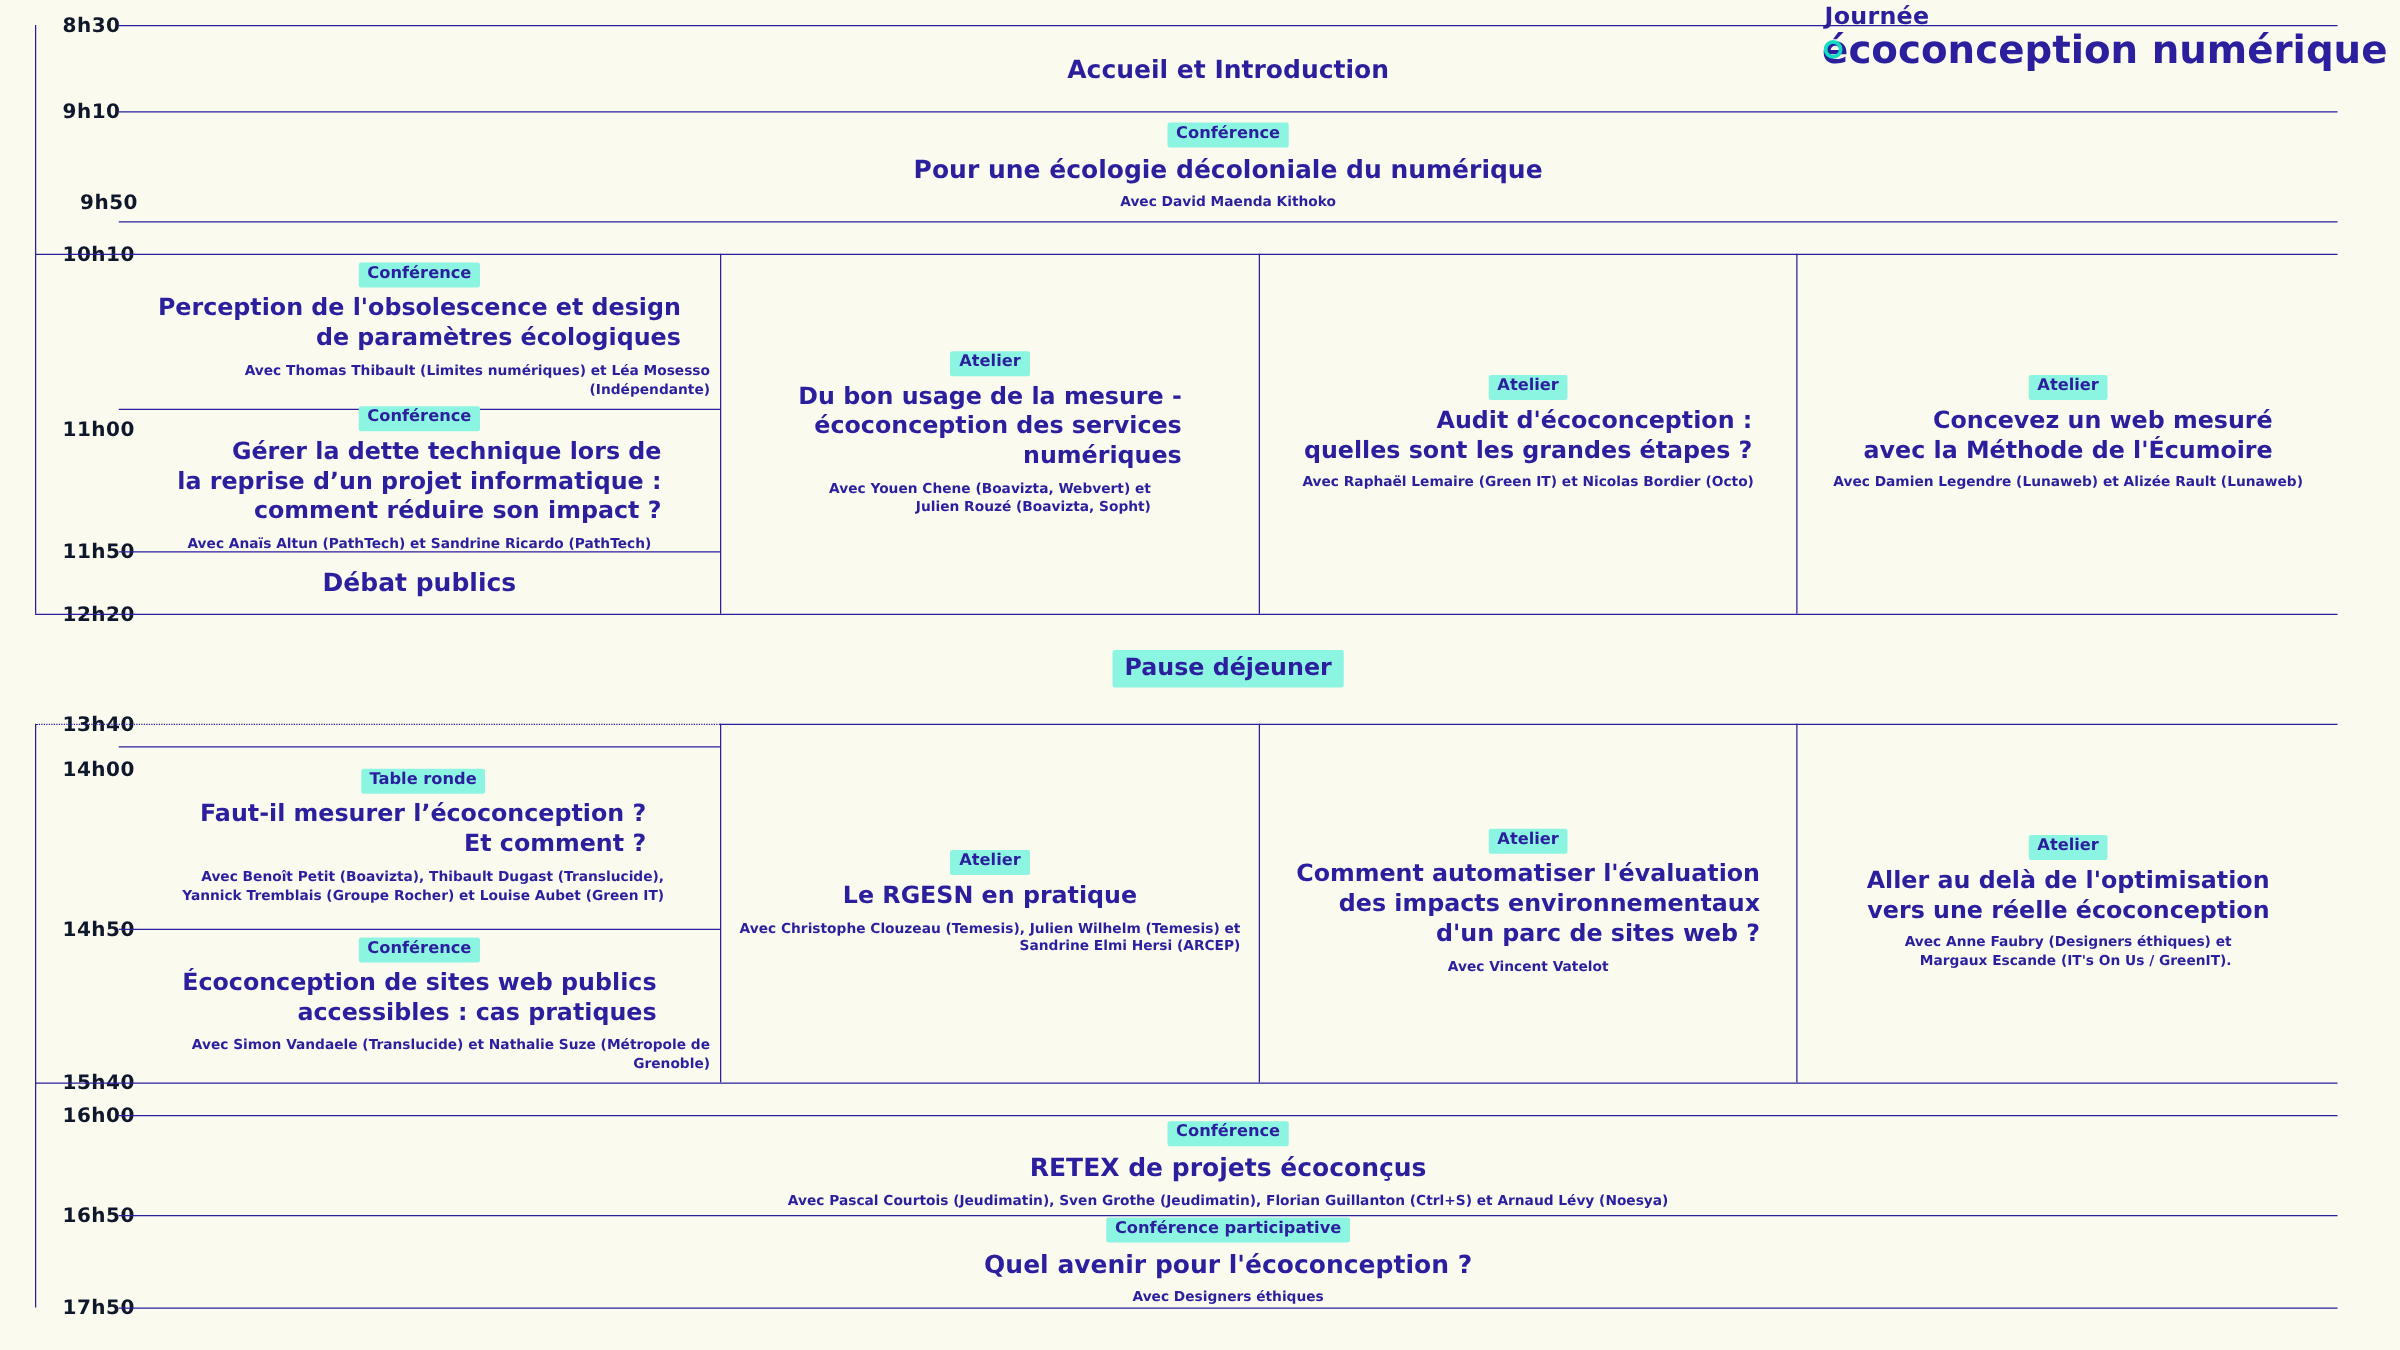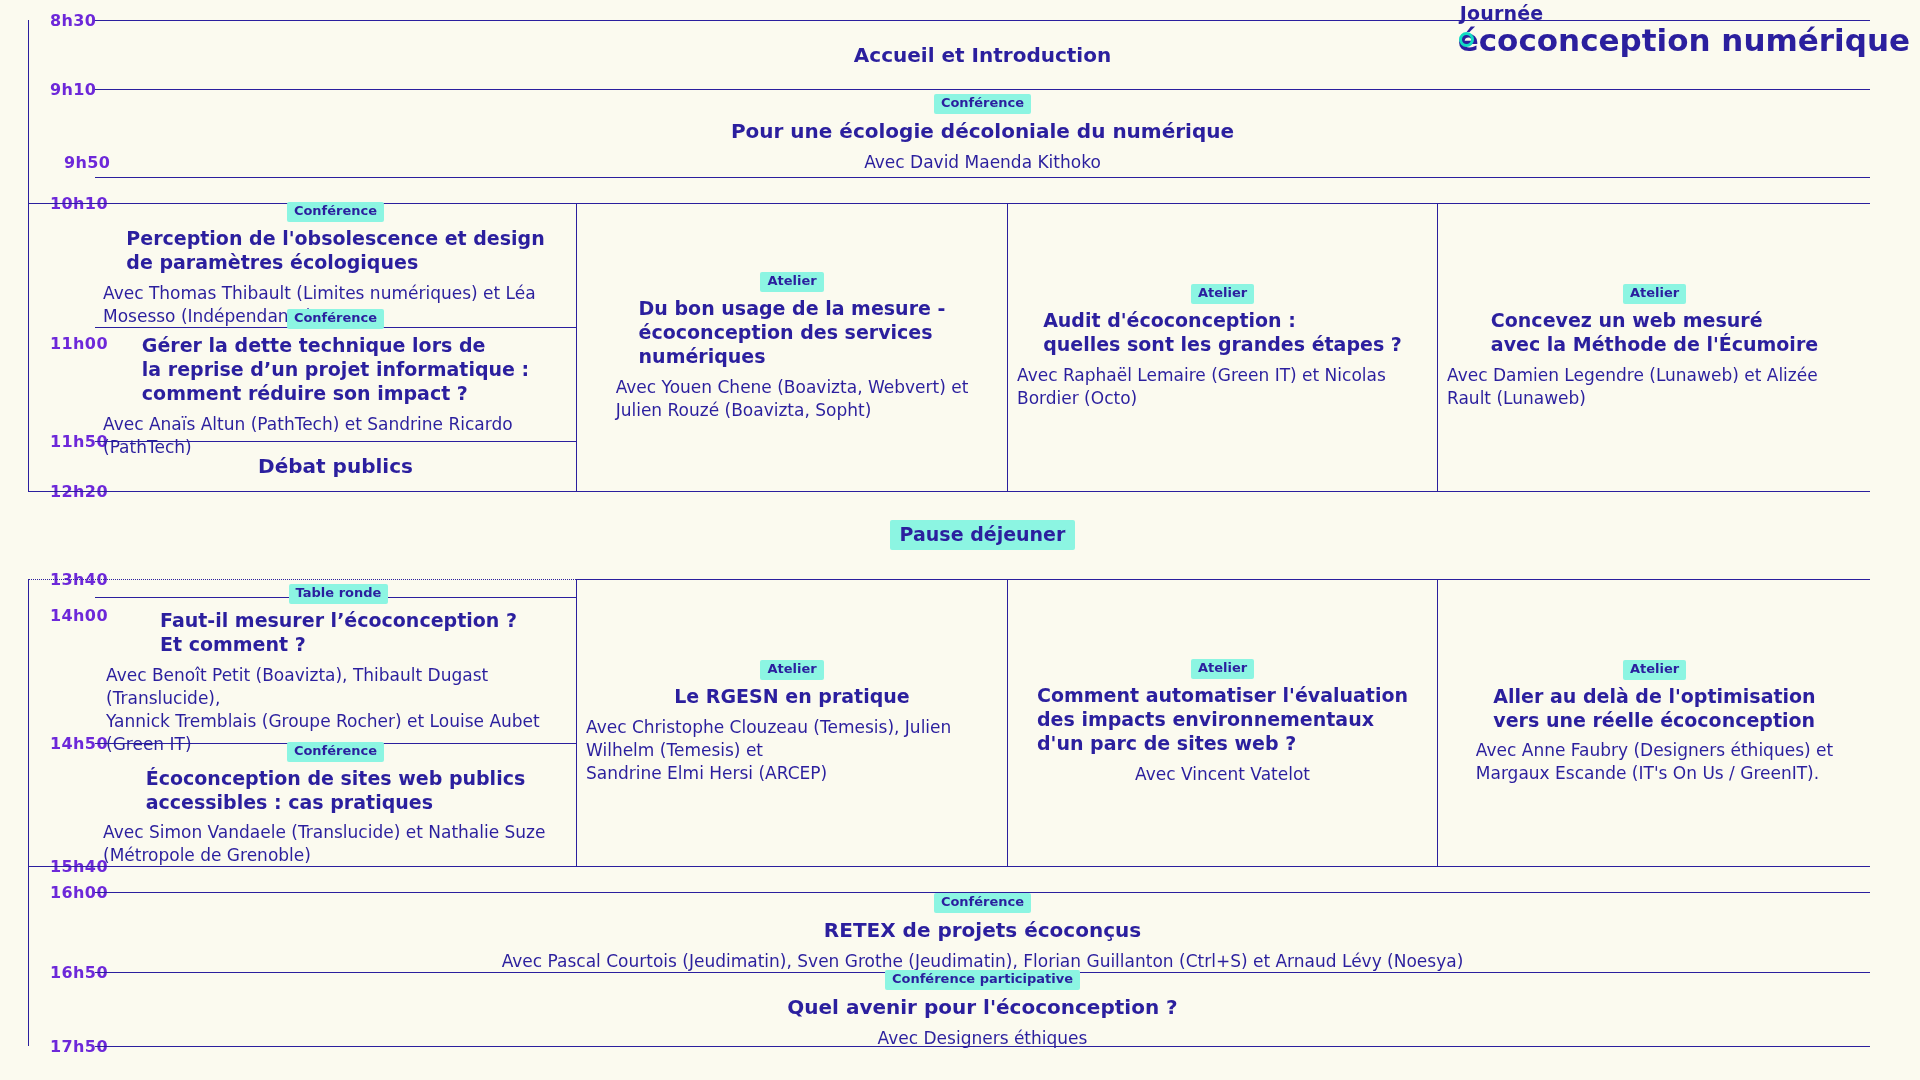--- a/index.html
+++ b/index.html
@@ -68,21 +68,21 @@
     left: 0;
     top: 0;
     width: 1920px;
     height: 1080px;
   }
 
   .time-label {
     position: absolute;
     font-size: 16px;
     font-weight: bold;
-    color: #6d28d9;
+    color: #0f172a;
     letter-spacing: .4px;
     transform: translateY(-50%);
     white-space: nowrap;
   }
   .tick {
     position: absolute;
     height: 0;
     border-top: 1.6px solid #2b1f9e;
   }
   .tick.dotted {
@@ -100,21 +100,21 @@
   }
 
   
   .session {
     position: absolute;
     box-sizing: border-box;
     display: flex;
     flex-direction: column;
     justify-content: center;
     align-items: center;
-    text-align: left;
+    text-align: right;
     padding: 16px 8px;
   }
   .badge {
     display: inline-block;
     background: #8cf5e2;
     color: #2b1f9e;
     font-size: 13px;
     font-weight: bold;
     padding: 2px 7px 3px 7px;
     border-radius: 2px;
@@ -127,26 +127,26 @@
     font-weight: bold;
     color: #2b1f9e;
     line-height: 1.25;
     margin: 0;
     white-space: pre-line;
   }
   .title.big {
     font-size: 20px;
   }
   .speakers {
-    font-size: 17px;
+    font-size: 11px;
     color: #2b1f9e;
     line-height: 1.35;
     margin-top: 7px;
     white-space: pre-line;
-    font-weight: normal;
+    font-weight: bold;
   }
   .plain-title {
     font-size: 20px;
     font-weight: bold;
     color: #2b1f9e;
   }
   .lunch .badge {
     font-size: 19px;
     padding: 4px 10px 5px 10px;
     margin: 0;

